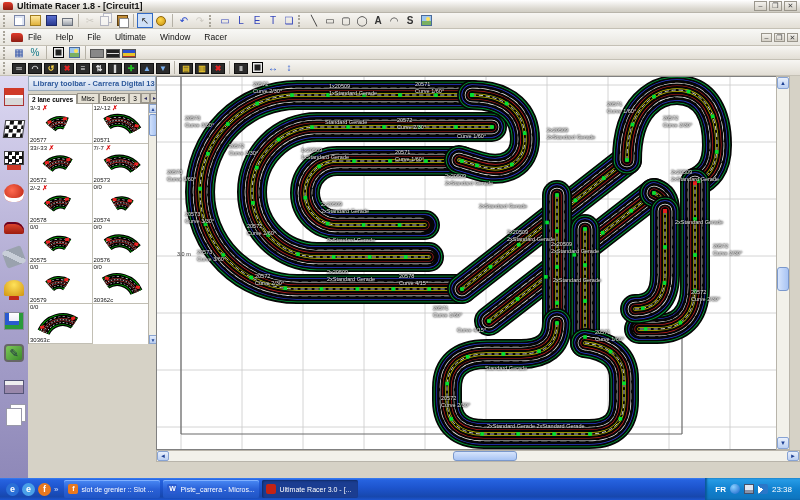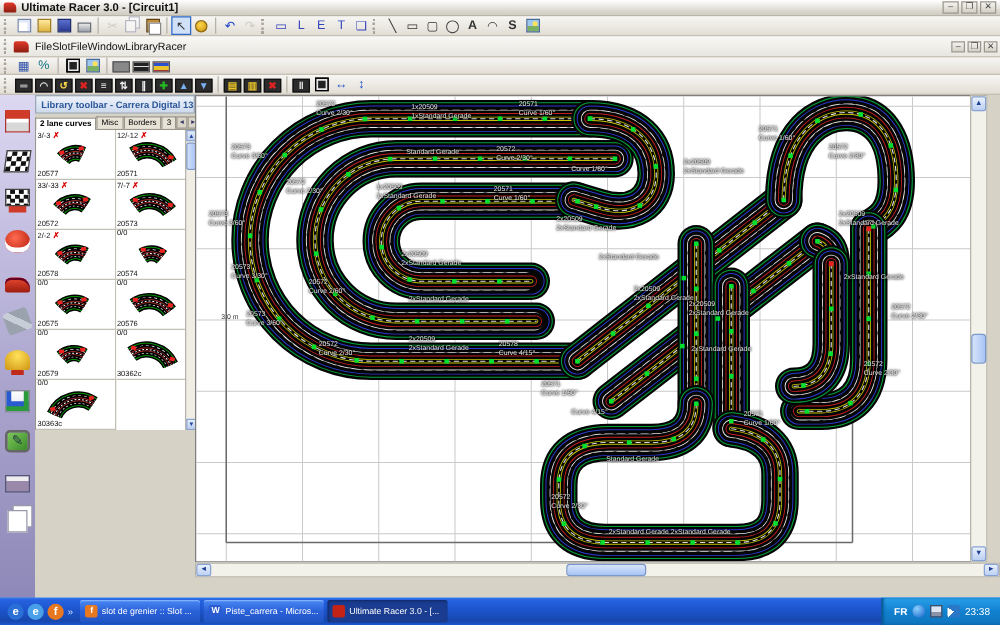--- a/index.html
+++ b/index.html
@@ -98,21 +98,21 @@
   .trayico { width:10px; height:10px; }
 
   .lbl { position:absolute; color:#e4e4e4; font-size:5.5px; line-height:6.5px; white-space:pre; text-shadow:0 0 2px #000,0 0 2px #000; pointer-events:none;}
   .lbl.dark { color:#333; text-shadow:none; }
 </style>
 </head>
 <body>
 
 <div class="titlebar">
   <span class="appicon"></span>
-  <span class="title">Ultimate Racer 3.0 - [Circuit1]</span>
+  <span class="title">Ultimate Racer 1.8 - [Circuit1]</span>
   <span class="winbtns">
     <span class="winbtn">–</span>
     <span class="winbtn">❐</span>
     <span class="winbtn">✕</span>
   </span>
 </div>
 
 <div class="tbrow" id="tb-standard" style="height:16px">
     <span class="grip"></span>
     <span class="ico" title="new-document-icon">
@@ -158,26 +158,26 @@
     <span class="ico" title="draw-arc-icon">◠</span>
     <span class="ico" title="draw-curve-icon" style="font-weight: bold;">S</span>
     <span class="ico" title="insert-image-icon">
       <span class="ic-box img"></span>
     </span>
   </div>
 
 <div class="tbrow" id="menubar" style="height:17px; background:linear-gradient(180deg,#f8f8f6,#e8e6df);">
   <span class="grip"></span>
   <span class="appicon" style="width:12px;height:9px;background:linear-gradient(180deg,#e03a2a,#8d1d12);border-radius:2px 4px 1px 1px;margin-right:5px;"></span>
-  <span id="menu-items" style="display:flex;font-size:8.5px;color:#111;">
+  <span id="menu-items" style="display:flex;gap:14px;font-size:8.5px;color:#111;">
       <span>File</span>
-      <span>Slot</span>
+      <span>Help</span>
       <span>File</span>
+      <span>Ultimate</span>
       <span>Window</span>
-      <span>Library</span>
       <span>Racer</span>
     </span>
   <span class="winbtns">
     <span class="winbtn" style="width:11px;height:9px">–</span>
     <span class="winbtn" style="width:11px;height:9px">❐</span>
     <span class="winbtn" style="width:11px;height:9px">✕</span>
   </span>
 </div>
 
 <div class="tbrow" id="tb-view" style="height:14px">

